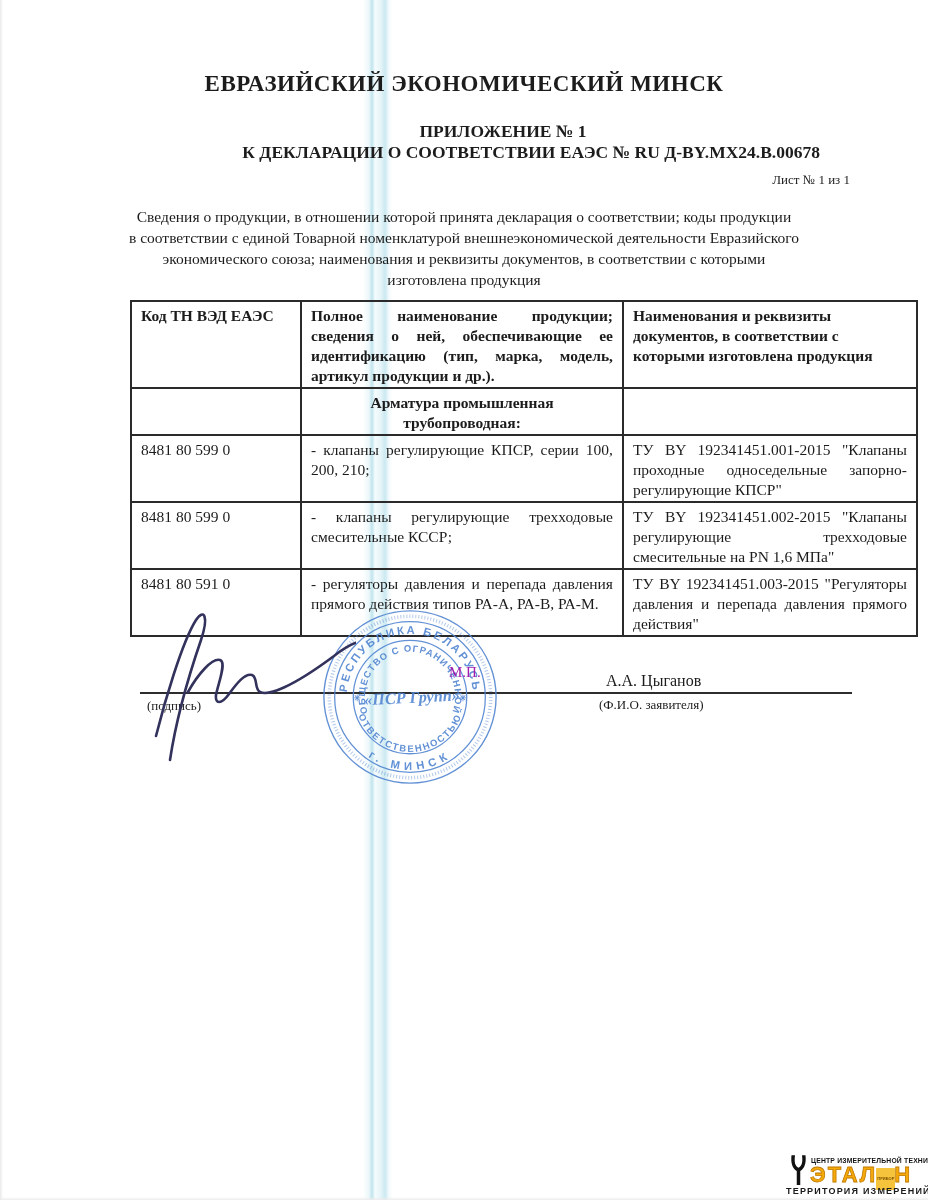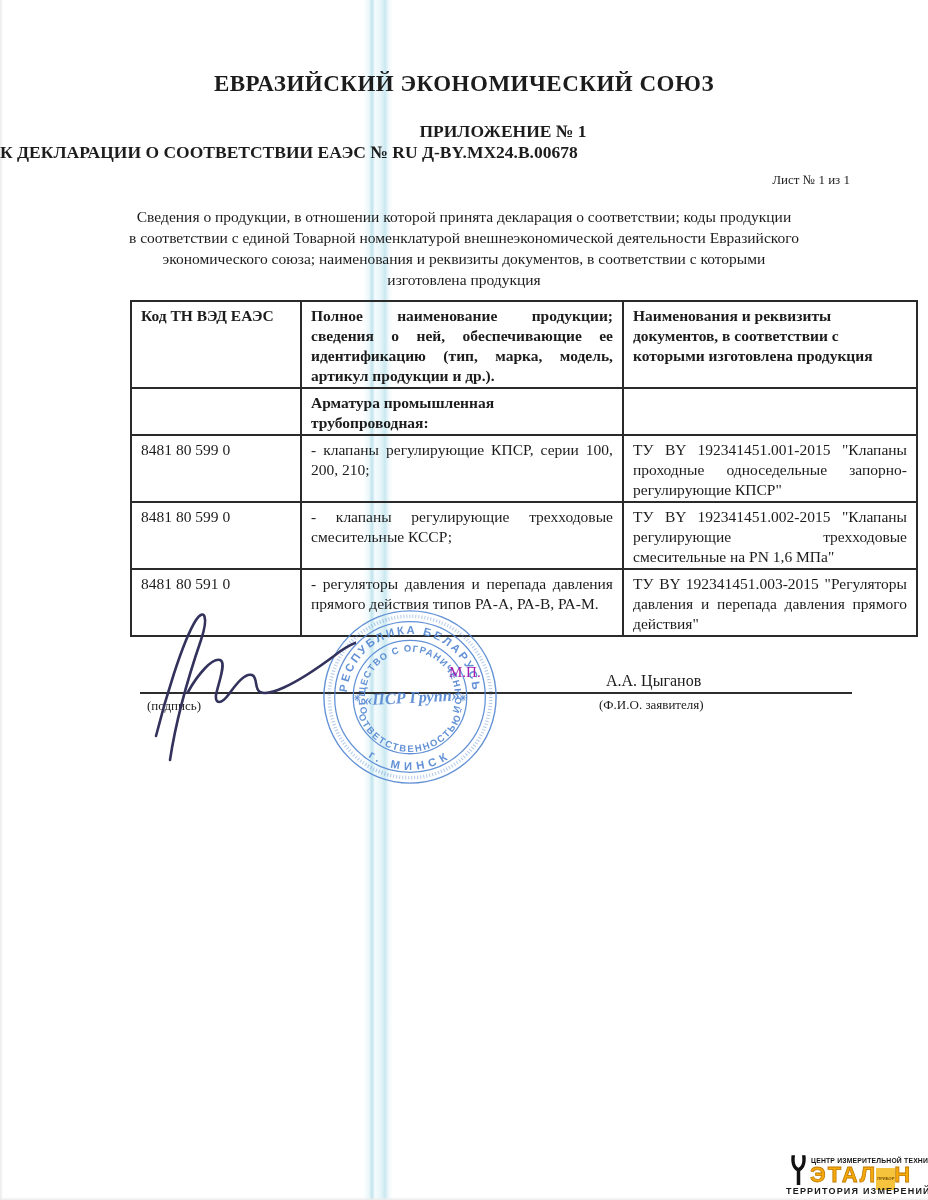--- a/index.html
+++ b/index.html
@@ -28,42 +28,42 @@
 
   .union-title{
     position:absolute;left:0;top:71px;width:928px;text-align:center;
     font-size:23px;font-weight:bold;letter-spacing:.5px;z-index:2;
   }
   .appendix-title{
     position:absolute;left:0;top:120px;width:928px;text-align:center;
     font-size:17.5px;font-weight:bold;line-height:22px;z-index:2;padding-left:39px;
   }
   .declaration-title{
-    position:absolute;left:0;top:142px;width:820px;text-align:left;
+    position:absolute;left:0;top:142px;width:820px;text-align:right;
     font-size:17.5px;font-weight:bold;z-index:2;
   }
   .sheet-label{
     position:absolute;right:78px;top:172px;font-size:13px;z-index:2;
   }
   .intro{
     position:absolute;left:64px;top:206px;width:800px;text-align:center;
     font-size:15.5px;font-weight:normal;line-height:21px;white-space:pre-line;z-index:2;
   }
 
   table.products-table{
     position:absolute;left:130px;top:300px;width:726px;
     border-collapse:collapse;table-layout:fixed;z-index:2;
     font-size:15.5px;line-height:20px;
   }
   .products-table td{
     border:2px solid #2a2a2a;vertical-align:top;
     padding:4px 9px 1px 9px;
   }
   .col-code{width:150px;}
-  .col-product{width:302px;}
+  .col-product{width:302px;text-align:center;}
   .col-docs{width:274px;}
   .b{font-weight:bold;}
   .just{text-align:justify;}
   tr.r-head{height:80px;}
   tr.r-group{height:47px;}
   tr.r-1{height:63px;}
   tr.r-2{height:63px;}
   tr.r-3{height:65px;}
 
   
@@ -122,21 +122,21 @@
 </style>
 </head>
 <body>
 
 <div class="page">
 
   <div class="scan-stripe"></div>
   <div class="edge-left"></div>
   <div class="edge-bottom"></div>
 
-  <div class="union-title">ЕВРАЗИЙСКИЙ ЭКОНОМИЧЕСКИЙ СОЮЗ</div>
+  <div class="union-title">ЕВРАЗИЙСКИЙ ЭКОНОМИЧЕСКИЙ МИНСК</div>
   <div class="appendix-title">ПРИЛОЖЕНИЕ № 1</div>
   <div class="declaration-title">К ДЕКЛАРАЦИИ О СООТВЕТСТВИИ ЕАЭС № RU Д-BY.MX24.B.00678</div>
   <div class="sheet-label">Лист № 1 из 1</div>
   <div class="intro">Сведения о продукции, в отношении которой принята декларация о соответствии; коды продукции
 в соответствии с единой Товарной номенклатурой внешнеэкономической деятельности Евразийского
 экономического союза; наименования и реквизиты документов, в соответствии с которыми
 изготовлена продукция</div>
 
   <table class="products-table">
     <tbody>

